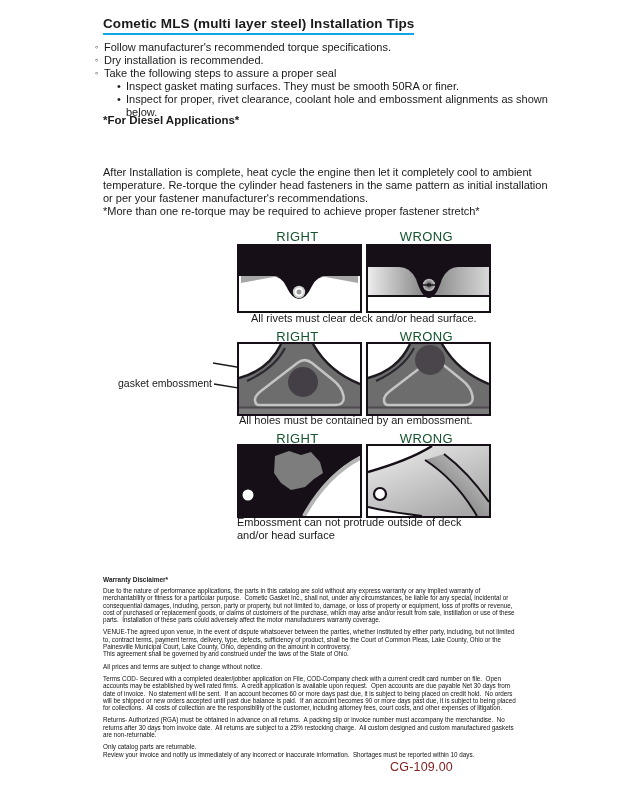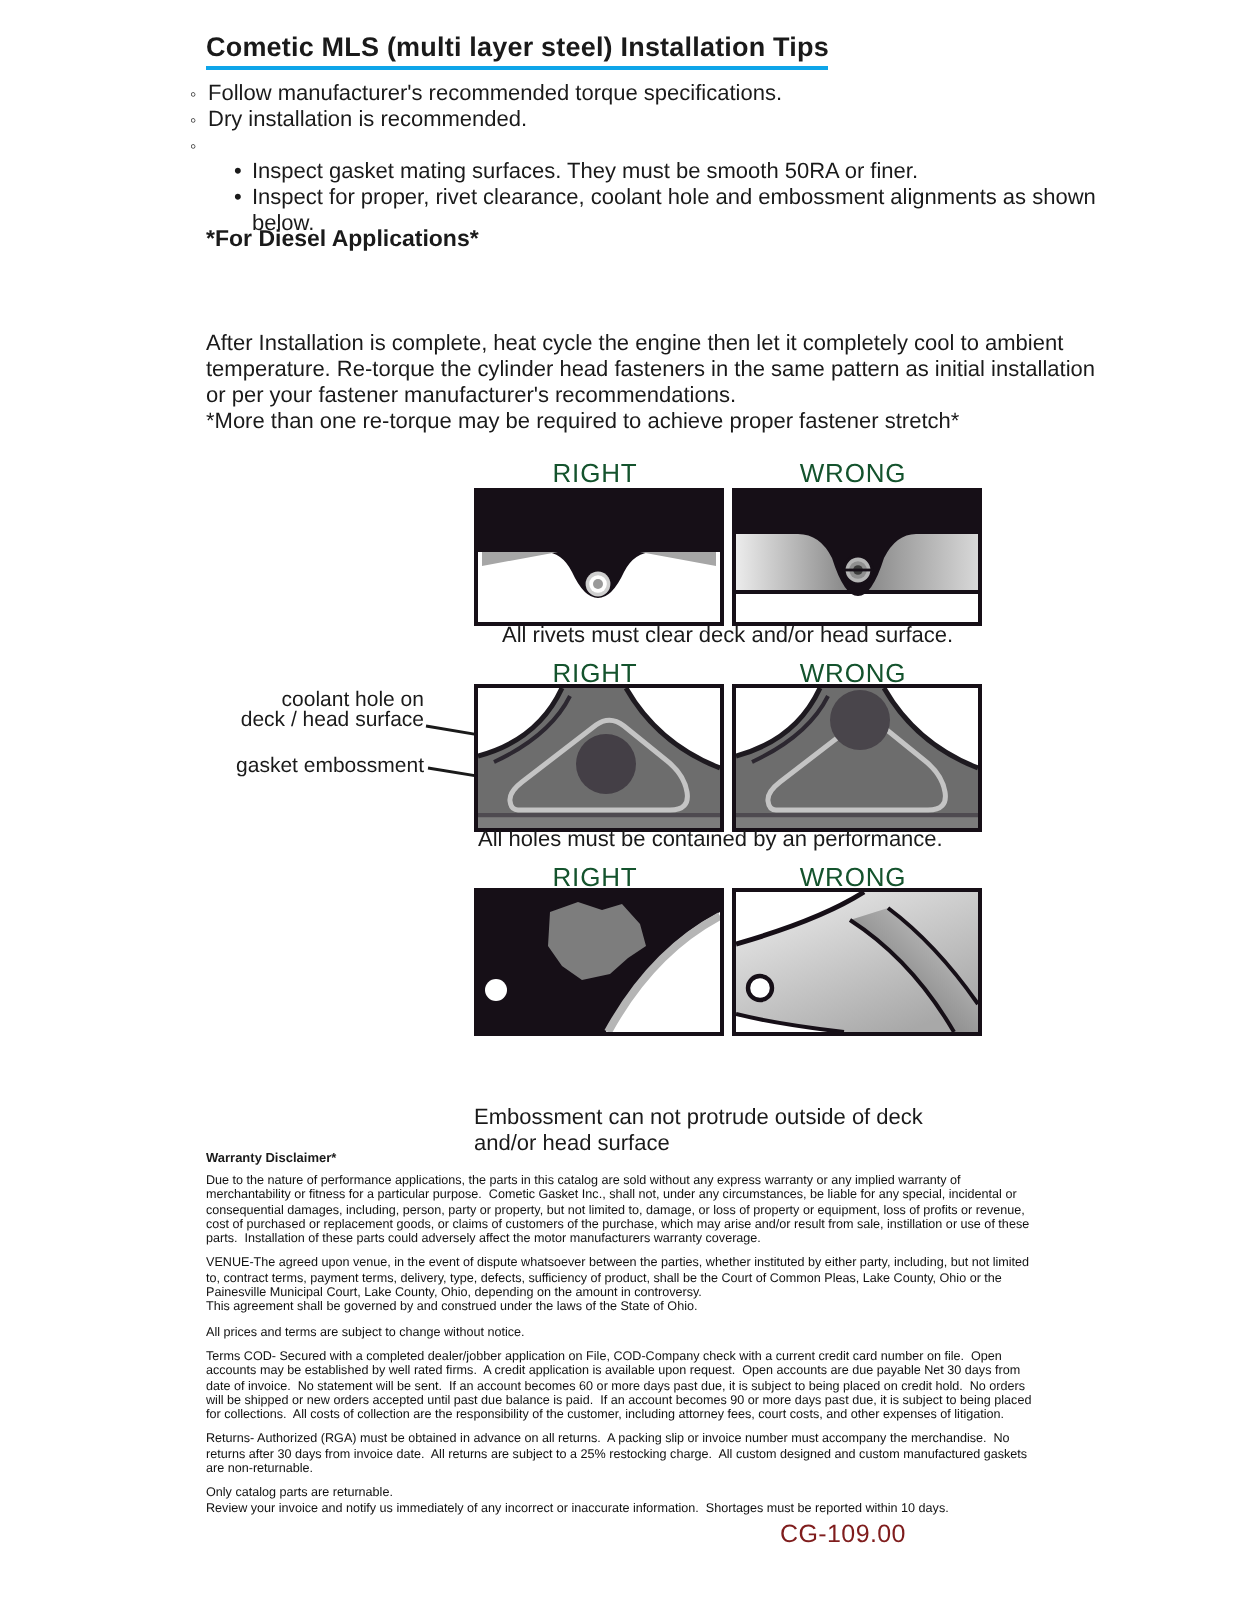--- a/index.html
+++ b/index.html
@@ -41,20 +41,21 @@
     <div class="tipRow">
         <span class="mark">◦</span>
         <span>Follow manufacturer's recommended torque specifications.</span>
       </div>
     <div class="tipRow">
         <span class="mark">◦</span>
         <span>Dry installation is recommended.</span>
       </div>
     <div class="tipRow">
         <span class="mark">◦</span>
+        <span>Take the following steps to assure a proper seal</span>
       </div>
     <div class="tipRow sub">
         <span class="mark">•</span>
         <span>Inspect gasket mating surfaces.  They must be smooth 50RA or finer.</span>
       </div>
     <div class="tipRow sub">
         <span class="mark">•</span>
         <span>Inspect for proper, rivet clearance, coolant hole and embossment alignments as shown below.</span>
       </div>
   </div>
@@ -98,22 +99,20 @@
       <circle cx="61" cy="39" r="4.4" fill="#8f8f8f"></circle>
       <circle cx="61" cy="39" r="2.4" fill="#3c3c3c"></circle>
       <line x1="53" y1="39" x2="69" y2="39" stroke="#160f17" stroke-width="1.4"></line>
     </svg>
   </div>
   <div class="abs caption" style="left:251px;top:312px;">All rivets must clear deck and/or head surface.</div>
 
   <div class="abs rw-label" style="left:237px;top:329px;">RIGHT</div>
   <div class="abs rw-label" style="left:366px;top:329px;">WRONG</div>
 
-  <div class="abs callout" style="left:96px;top:345px;">coolant hole on
-deck / head surface</div>
   <div class="abs callout" style="left:96px;top:378px;">gasket embossment</div>
   <svg class="abs" style="left:100px;top:330px;" width="270" height="80">
     <line x1="113" y1="33" x2="196" y2="47" stroke="#1a1a1a" stroke-width="1.4"></line>
     <line x1="114" y1="54" x2="157" y2="61" stroke="#1a1a1a" stroke-width="1.4"></line>
   </svg>
 
   <div class="abs diag" style="left:237px;top:342px;height:70px;">
     <svg viewBox="0 0 121 70">
       <rect width="121" height="70" fill="#6d6d6d"></rect>
       <path d="M0,0 H42 Q30,26 0,34 Z" fill="#ffffff"></path>
@@ -134,21 +133,21 @@
       <path d="M121,0 H74 Q90,28 121,40 Z" fill="#ffffff"></path>
       <path d="M42,0 Q30,26 0,34" stroke="#1e1a20" stroke-width="2.5" fill="none"></path>
       <path d="M74,0 Q90,28 121,40" stroke="#1e1a20" stroke-width="2.5" fill="none"></path>
       <path d="M46,4 Q36,24 8,37" stroke="#2c2730" stroke-width="2" fill="none"></path>
       <rect x="0" y="62.5" width="121" height="2.2" fill="#4e4a50"></rect>
       <rect x="0" y="64.7" width="121" height="5.3" fill="#7c7c7c"></rect>
       <path d="M20,61 H96 Q106,61 104.5,52 Q103,43 94,36 L73,19 Q66,13.5 59,18.5 L22,47 Q15.5,52 16,56.5 Q16.5,61 20,61 Z" stroke="#c4c4c4" stroke-width="2.5" fill="none"></path>
       <circle cx="62" cy="16" r="15" fill="#49454b"></circle>
     </svg>
   </div>
-  <div class="abs caption" style="left:239px;top:414px;">All holes must be contained by an performance.</div>
+  <div class="abs caption" style="left:239px;top:414px;">All holes must be contained by an embossment.</div>
 
   <div class="abs rw-label" style="left:237px;top:431px;">RIGHT</div>
   <div class="abs rw-label" style="left:366px;top:431px;">WRONG</div>
 
   <div class="abs diag" style="left:237px;top:444px;height:70px;">
     <svg viewBox="0 0 121 70">
       <rect width="121" height="70" fill="#ffffff"></rect>
       <path d="M0,0 H121 V10 Q86,28 64,70 H0 Z" fill="#160f17"></path>
       <path d="M121,12 Q87,30 65,70" stroke="#b5b5b5" stroke-width="4" fill="none"></path>
       <path d="M36,10 L50,5 L62,9 L72,6 L81,16 L84,27 L75,33 L66,41 L52,44 L42,37 L35,27 Z" fill="#7d7d7d"></path>
@@ -170,21 +169,21 @@
       <rect width="121" height="70" fill="#ffffff"></rect>
       <path d="M0,26 Q42,14 64,0 H121 V70 H54 Q20,66 0,61 Z" fill="url(#g3)"></path>
       <path d="M0,26 Q42,14 64,0" stroke="#160f17" stroke-width="2.5" fill="none"></path>
       <path d="M0,61 Q20,66 54,70" stroke="#160f17" stroke-width="2" fill="none"></path>
       <path d="M57,14 Q88,34 109,70 H121 V56 Q100,26 76,8 Z" fill="url(#g4)"></path>
       <path d="M57,14 Q88,34 109,70" stroke="#160f17" stroke-width="2" fill="none"></path>
       <path d="M76,8 Q100,26 121,56" stroke="#160f17" stroke-width="2" fill="none"></path>
       <circle cx="12" cy="48" r="6" fill="#ffffff" stroke="#160f17" stroke-width="2.2"></circle>
     </svg>
   </div>
-  <div class="abs caption" style="left:237px;top:516px;margin-top:37px;">Embossment can not protrude outside of deck
+  <div class="abs caption" style="left:237px;top:516px;">Embossment can not protrude outside of deck
 and/or head surface</div>
 
   <div class="abs" id="legal-block">
     <div id="legal-heading">Warranty Disclaimer*</div>
     <div class="legal lp0">Due to the nature of performance applications, the parts in this catalog are sold without any express warranty or any implied warranty of merchantability or fitness for a particular purpose.  Cometic Gasket Inc., shall not, under any circumstances, be liable for any special, incidental or consequential damages, including, person, party or property, but not limited to, damage, or loss of property or equipment, loss of profits or revenue, cost of purchased or replacement goods, or claims of customers of the purchase, which may arise and/or result from sale, instillation or use of these parts.  Installation of these parts could adversely affect the motor manufacturers warranty coverage.</div>
     <div class="legal lp">VENUE-The agreed upon venue, in the event of dispute whatsoever between the parties, whether instituted by either party, including, but not limited to, contract terms, payment terms, delivery, type, defects, sufficiency of product, shall be the Court of Common Pleas, Lake County, Ohio or the Painesville Municipal Court, Lake County, Ohio, depending on the amount in controversy.</div>
     <div class="legal lp0">This agreement shall be governed by and construed under the laws of the State of Ohio.</div>
     <div class="legal lp">All prices and terms are subject to change without notice.</div>
     <div class="legal lp">Terms COD- Secured with a completed dealer/jobber application on File, COD-Company check with a current credit card number on file.  Open accounts may be established by well rated firms.  A credit application is available upon request.  Open accounts are due payable Net 30 days from date of invoice.  No statement will be sent.  If an account becomes 60 or more days past due, it is subject to being placed on credit hold.  No orders will be shipped or new orders accepted until past due balance is paid.  If an account becomes 90 or more days past due, it is subject to being placed for collections.  All costs of collection are the responsibility of the customer, including attorney fees, court costs, and other expenses of litigation.</div>
     <div class="legal lp">Returns- Authorized (RGA) must be obtained in advance on all returns.  A packing slip or invoice number must accompany the merchandise.  No returns after 30 days from invoice date.  All returns are subject to a 25% restocking charge.  All custom designed and custom manufactured gaskets are non-returnable.</div>

